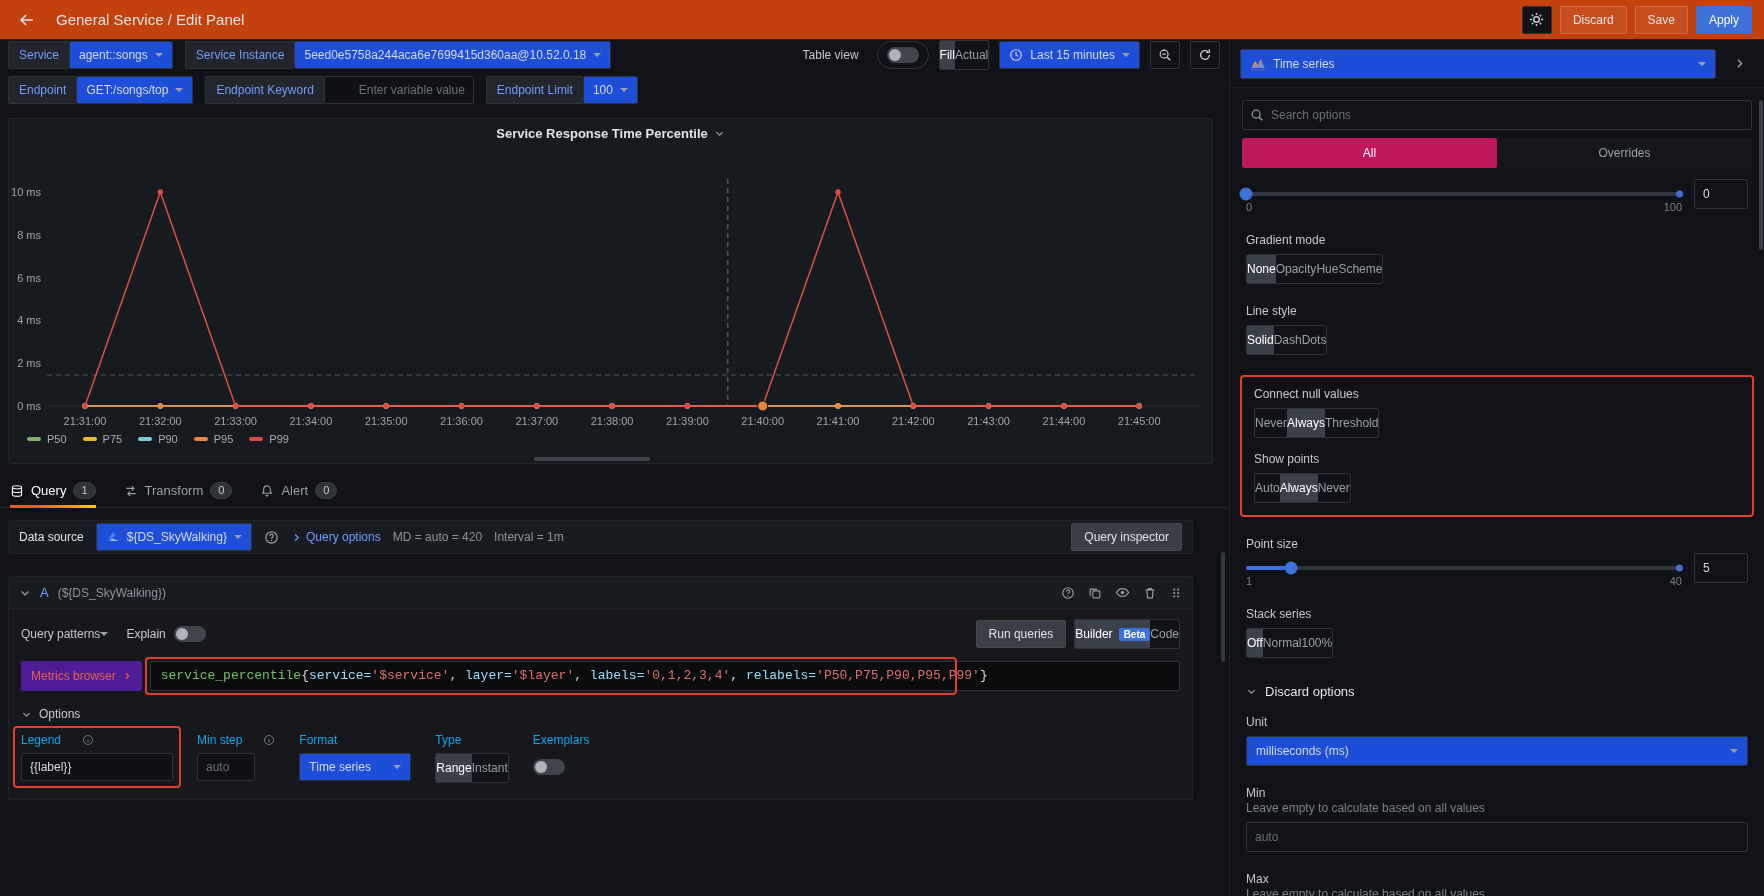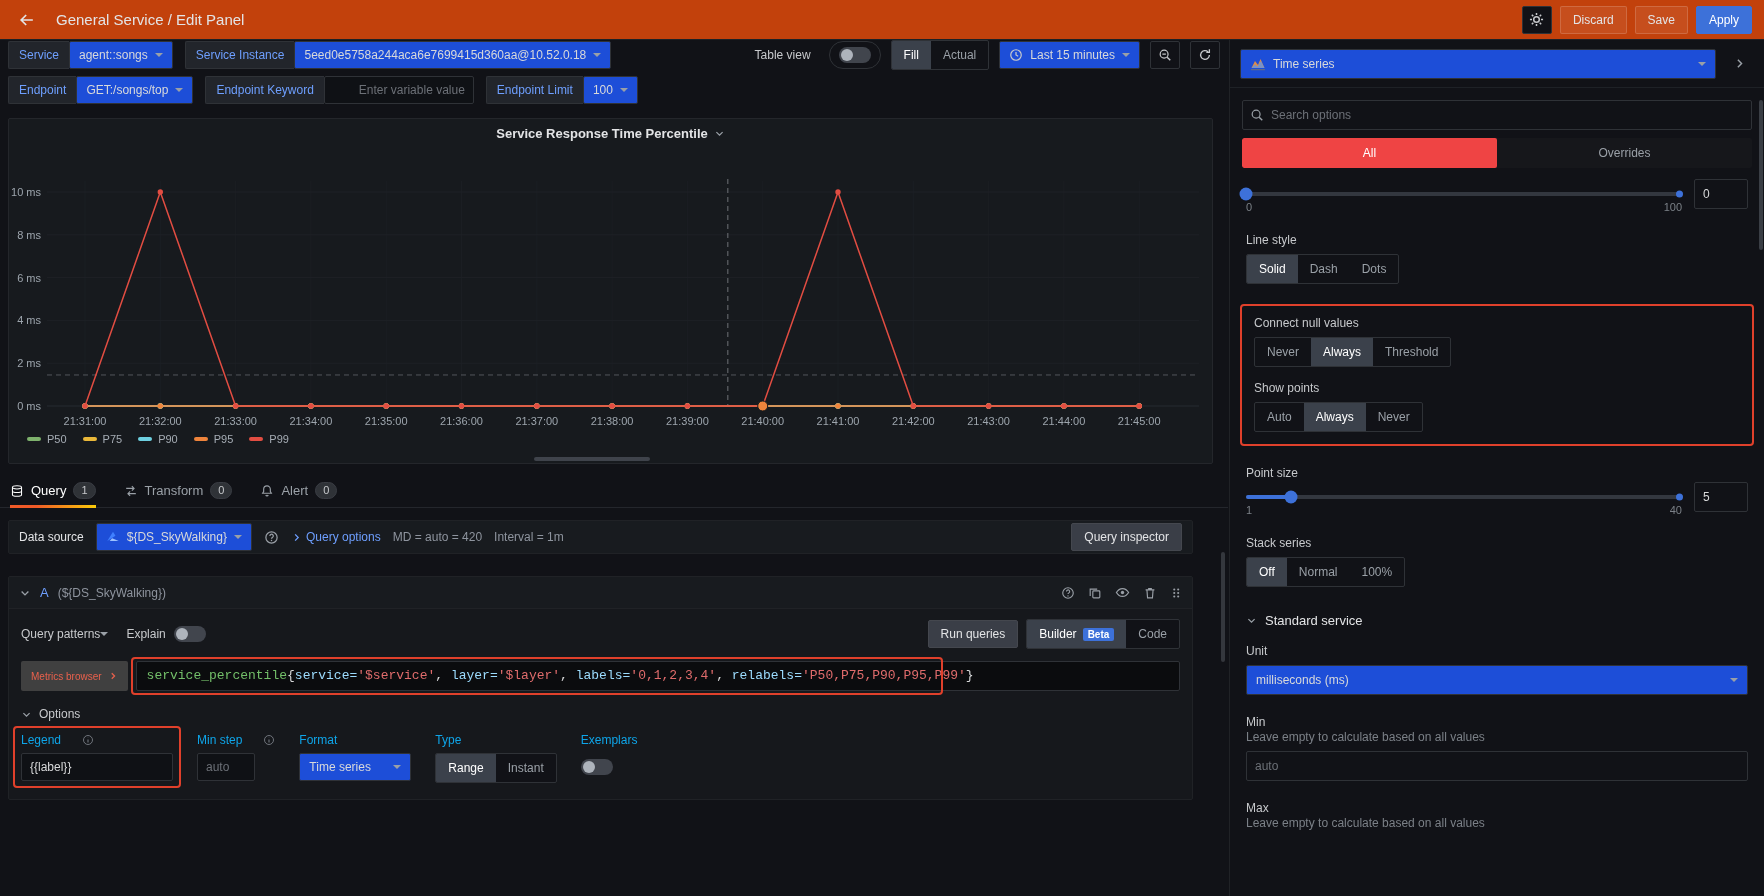--- a/index.html
+++ b/index.html
@@ -29,21 +29,21 @@
   .var-label{height:28px;display:inline-flex;align-items:center;padding:0 10px;background:#22252B;border:1px solid #2F3237;border-right:none;border-radius:2px 0 0 2px;color:#6E9FFF;font-size:12px}
   .select{height:28px;padding:0 9px;background:#1d4ed8;border:1px solid #2F3237;border-radius:2px;color:#D8D9DA;font-size:12px;display:inline-flex;align-items:center;gap:7px}
   .caret{width:0;height:0;border-left:4px solid transparent;border-right:4px solid transparent;border-top:4px solid #9AA0A7;display:inline-block}
   .input{height:28px;background:#0F1115;border:1px solid #2F3237;border-radius:2px;color:#D8D9DA;font-size:12px;padding:0 8px}
   .input::placeholder{color:#6C7077}
   .muted-label{color:#C7C9CC;font-size:12px}
   .inline-switch{height:28px;padding:0 9px;border:1px solid #2F3237;border-radius:14px;display:inline-flex;align-items:center;background:#111217;margin-left:8px;cursor:pointer}
   .switch{position:relative;width:32px;height:16px;border-radius:9px;background:#41454D;display:inline-block;cursor:pointer}
   .switch::after{content:"";position:absolute;left:2px;top:2px;width:12px;height:12px;border-radius:50%;background:#AEB4BC}
   .seg{display:inline-flex;align-items:stretch;background:#111217;border:1px solid #2F3237;border-radius:2px;overflow:hidden}
-  .seg-item{display:inline-flex;align-items:center;padding:0 12px;font-size:12px;color:#9AA0A7;cursor:pointer;height:28px}
+  .seg-item{display:inline-flex;align-items:center;padding:0 0;font-size:12px;color:#9AA0A7;cursor:pointer;height:28px}
   .seg-item.active{background:#3B414B;color:#fff}
 
   
   .panel{position:absolute;left:8px;top:86px;width:1205px;height:346px;background:#171A1E;border:1px solid #24262B;border-radius:2px}
   .panel-title{position:absolute;top:7px;left:0;width:100%;display:flex;justify-content:center;align-items:center;gap:6px;font-size:13px;font-weight:600;color:#E3E4E6;cursor:pointer}
   .chart-svg{position:absolute;left:0;top:0}
   .chart-legend{position:absolute;left:18px;top:314px;display:flex;gap:16px;align-items:center}
   .lg-item{display:inline-flex;align-items:center;gap:6px;font-size:11px;color:#A6ADB5;cursor:pointer}
   .lg-swatch{width:14px;height:4px;border-radius:2px;display:inline-block}
   .hscroll{position:absolute;left:525px;top:338px;width:116px;height:4px;border-radius:2px;background:#3F434B;cursor:pointer}
@@ -69,21 +69,21 @@
   .refid{color:#6E9FFF;font-size:13px;font-weight:500;cursor:pointer}
   .qc-icons{margin-left:auto;display:flex;gap:13px;align-items:center}
   .qc-icons > *{cursor:pointer}
   .qc-body{padding:10px 12px 16px}
   .qc-row1{display:flex;align-items:center;gap:18px}
   .ghost{background:none;border:none;color:#C7C9CC;font-size:12px;display:flex;align-items:center}
   .explain{display:flex;align-items:center;gap:8px;color:#C7C9CC}
   .right-tools{margin-left:auto;display:flex;gap:8px;align-items:center}
   .beta{background:#3D71D9;color:#fff;font-size:10px;padding:1px 5px;border-radius:2px;margin-left:6px;font-weight:700}
   .qc-row2{display:flex;gap:8px;margin-top:12px;align-items:center}
-  .metrics-btn{height:30px;display:flex;align-items:center;gap:6px;padding:0 10px;background:#404040;border:none;border-radius:2px;color:#E8604C;font-size:10px;font-weight:500}
+  .metrics-btn{height:30px;display:flex;align-items:center;gap:6px;padding:0 10px;background:#4c1d95;border:none;border-radius:2px;color:#E8604C;font-size:12px;font-weight:500}
   .code-wrap{flex:1;position:relative}
   .code-input{height:30px;line-height:28px;background:#0B0C0E;border:1px solid #2F3237;border-radius:2px;padding:0 10px;font-family:"Liberation Mono","DejaVu Sans Mono",monospace;font-size:13px;white-space:pre;overflow:hidden;cursor:text}
   .tok-metric{color:#73BF69}
   .tok-label{color:#9CDCFE}
   .tok-string{color:#E06C6C}
   .tok-brace,.tok-plain{color:#D8D9DA}
   .ann{position:absolute;border:2px solid #E0402B;border-radius:4px;pointer-events:none;z-index:5}
   .ann-code{left:-5px;top:-4px;height:38px;width:812px}
   .qc-options-header{display:flex;gap:7px;align-items:center;margin-top:16px;color:#C7C9CC;font-size:12px;cursor:pointer}
   .qc-fields{display:flex;gap:24px;margin-top:12px;align-items:flex-start}
@@ -97,21 +97,21 @@
   
   .sidebar{position:absolute;left:1229px;top:40px;width:535px;height:856px;background:#111217;border-left:1px solid #202226;overflow:hidden}
   .viz-row{height:48px;display:flex;align-items:center;gap:8px;padding:0 10px;border-bottom:1px solid #1E2126}
   .viz-select{flex:1;height:30px}
   .viz-select .caret{margin-left:auto}
   .search-wrap{margin:12px 12px 0;position:relative}
   .search-wrap svg{position:absolute;left:8px;top:8px}
   .search-input{width:100%;height:30px;padding-left:28px;background:#111217}
   .opt-tabs{display:flex;background:#16171B;border:none;margin:8px 12px 0;height:30px;border-radius:2px}
   .opt-tabs .seg-item{flex:1;justify-content:center;height:30px}
-  .opt-tabs .seg-item.active{background:#ef4444;border-radius:2px}
+  .opt-tabs .seg-item.active{background:#be185d;border-radius:2px}
   .opt-body{padding:16px 16px 0}
   .opt-group{margin-bottom:20px}
   .opt-label{font-size:12px;color:#C7C9CC;margin-bottom:7px}
   .slider-row{display:flex;align-items:flex-start}
   .slider{flex:1}
   .rail{position:relative;height:4px;background:#33373F;border-radius:2px;margin:8px 0 5px}
   .slider-fill{position:absolute;left:0;top:0;bottom:0;background:#3D71D9;border-radius:2px}
   .slider-handle{position:absolute;top:50%;transform:translate(-50%,-50%);width:13px;height:13px;border-radius:50%;background:#3D71D9;cursor:grab}
   .slider-endcap{position:absolute;right:-1px;top:50%;transform:translateY(-50%);width:7px;height:7px;border-radius:50%;background:#3D71D9}
   .slider-range{display:flex;justify-content:space-between;font-size:11px;color:#7B8087}
@@ -608,20 +608,29 @@
           </div>
           <div class="slider-range">
             <span>0</span>
             <span>100</span>
           </div>
         </div>
         <input class="input val-box" value="0" style="">
       </div>
     </div>
 
+    <div class="opt-group">
+      <div class="opt-label">Gradient mode</div>
+      <div class="seg">
+          <span class="seg-item active">None</span>
+          <span class="seg-item">Opacity</span>
+          <span class="seg-item">Hue</span>
+          <span class="seg-item">Scheme</span>
+        </div>
+    </div>
 
     <div class="opt-group">
       <div class="opt-label">Line style</div>
       <div class="seg">
           <span class="seg-item active">Solid</span>
           <span class="seg-item">Dash</span>
           <span class="seg-item">Dots</span>
         </div>
     </div>
 
@@ -668,21 +677,21 @@
           <span class="seg-item active">Off</span>
           <span class="seg-item">Normal</span>
           <span class="seg-item">100%</span>
         </div>
     </div>
 
     <div class="section-header">
       <svg width="11" height="11" viewBox="0 0 16 16" fill="none" stroke="#9AA0A7" stroke-width="1.8">
           <path d="M3.5 6l4.5 4.5L12.5 6"></path>
         </svg>
-      <span>Standard service</span>
+      <span>Discard options</span>
     </div>
 
     <div class="opt-group">
       <div class="opt-label">Unit</div>
       <button class="select full">
         <span>milliseconds (ms)</span>
         <span class="caret"></span>
       </button>
     </div>
 

